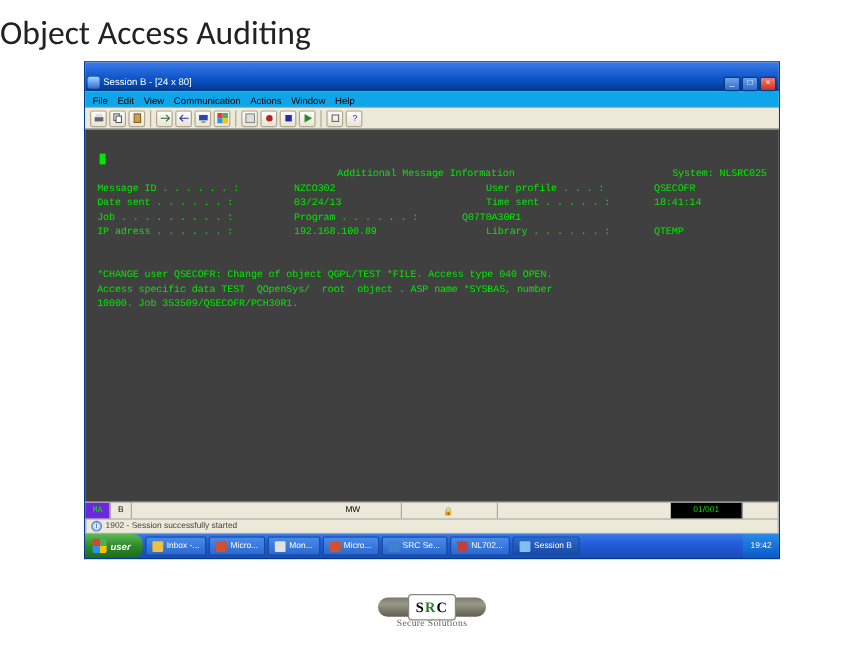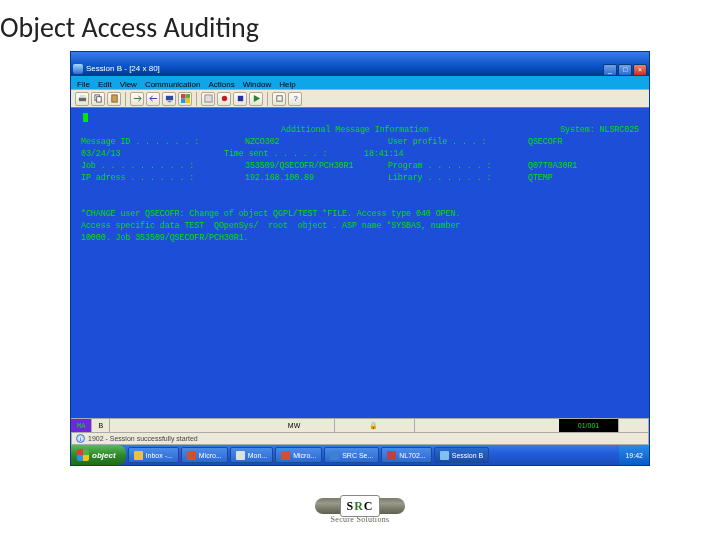--- a/index.html
+++ b/index.html
@@ -85,38 +85,38 @@
     font-size: 7px;
     cursor: pointer;
   }
   .tbtn svg { width: 9px; height: 9px; }
   .tsep {
     width: 1px; height: 14px;
     background: #b0a890;
     margin: 0 2px;
   }
   .terminal {
-    background: #1d4ed8;
+    background: #404040;
     height: 310px;
     color: #00e800;
     font-family: "Courier New", monospace;
     font-size: 8.4px;
     line-height: 12px;
-    padding: 4px 10px;
+    padding: 19px 10px;
     letter-spacing: -0.1px;
     position: relative;
     overflow: hidden;
   }
   .terminal .row { white-space: pre; }
   .terminal .hdr-line { display: flex; }
   .terminal .hdr-center { flex:1; text-align: center; }
   .terminal .hdr-right { text-align: right; min-width: 150px; }
   .terminal .field-row { display: flex; }
   .terminal .f-label { width: 164px; }
-  .terminal .f-val { width: 143px; }
+  .terminal .f-val { width: 160px; }
   .terminal .f-label2 { width: 140px; }
   .terminal .f-val2 { flex:1; }
   .terminal .cursor { display:inline-block; width:5px; height:9px; background:#00e800; vertical-align:middle; margin-left:2px;}
   .statusbar {
     height: 14px;
     background: #ece9d8;
     border-top: 1px solid #aaa;
     display: flex;
     align-items: center;
     font-size: 7px;
@@ -332,27 +332,27 @@
       <span class="hdr-center">Additional Message Information</span>
       <span class="hdr-right"><span>System:</span> <span>NLSRC025</span></span>
     </div>
     <div class="field-row">
         <span class="f-label">Message ID . . . . . . :</span>
         <span class="f-val">NZCO302</span>
         <span class="f-label2">User profile  . . . :</span>
         <span class="f-val2">QSECOFR</span>
       </div>
     <div class="field-row">
+        <span class="f-label">Date sent  . . . . . . :</span>
         <span class="f-val">03/24/13</span>
         <span class="f-label2">Time sent . . . . . :</span>
         <span class="f-val2">18:41:14</span>
       </div>
     <div class="field-row">
         <span class="f-label">Job  . . . . . . . . . :</span>
-        <span class="f-val">353509/QSECOFR/PCH30R1</span>
         <span class="f-label2">Program . . . . . . :</span>
         <span class="f-val2">Q07T0A30R1</span>
       </div>
     <div class="field-row">
         <span class="f-label">IP adress  . . . . . . :</span>
         <span class="f-val">192.168.100.89</span>
         <span class="f-label2">Library . . . . . . :</span>
         <span class="f-val2">QTEMP</span>
       </div>
     <div class="row">&nbsp;</div>
@@ -374,21 +374,21 @@
   </div>
 
   <div class="msgbar">
     <div class="msg-icon">i</div>
     <span>1902 - Session successfully started</span>
   </div>
 
   <div class="taskbar">
     <div class="start-btn">
       <div class="start-icon"></div>
-      <span>object</span>
+      <span>user</span>
     </div>
     <div class="task-item">
         <div class="task-icon" style="background:#f0c040"></div>
         <span>Inbox -...</span>
       </div>
     <div class="task-item">
         <div class="task-icon" style="background:#d05030"></div>
         <span>Micro...</span>
       </div>
     <div class="task-item">

